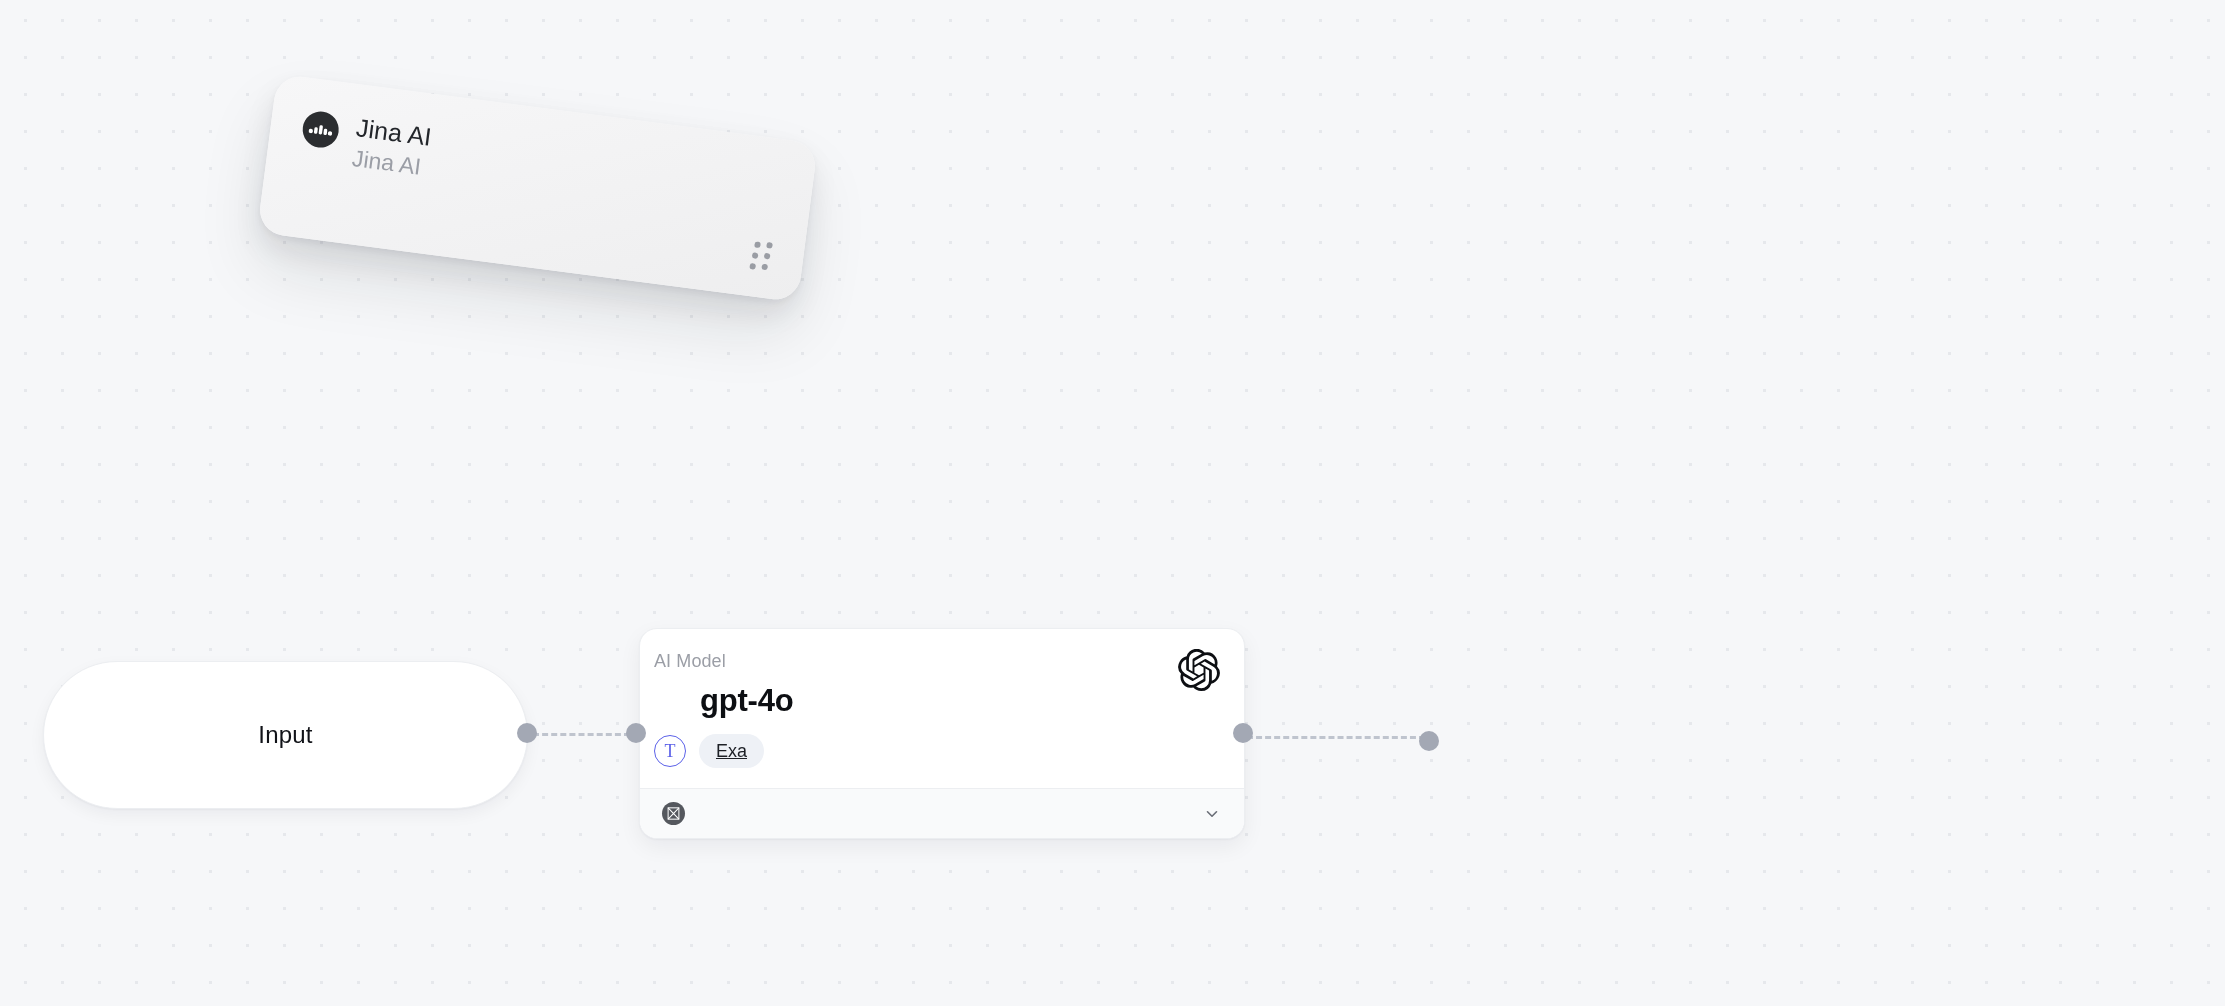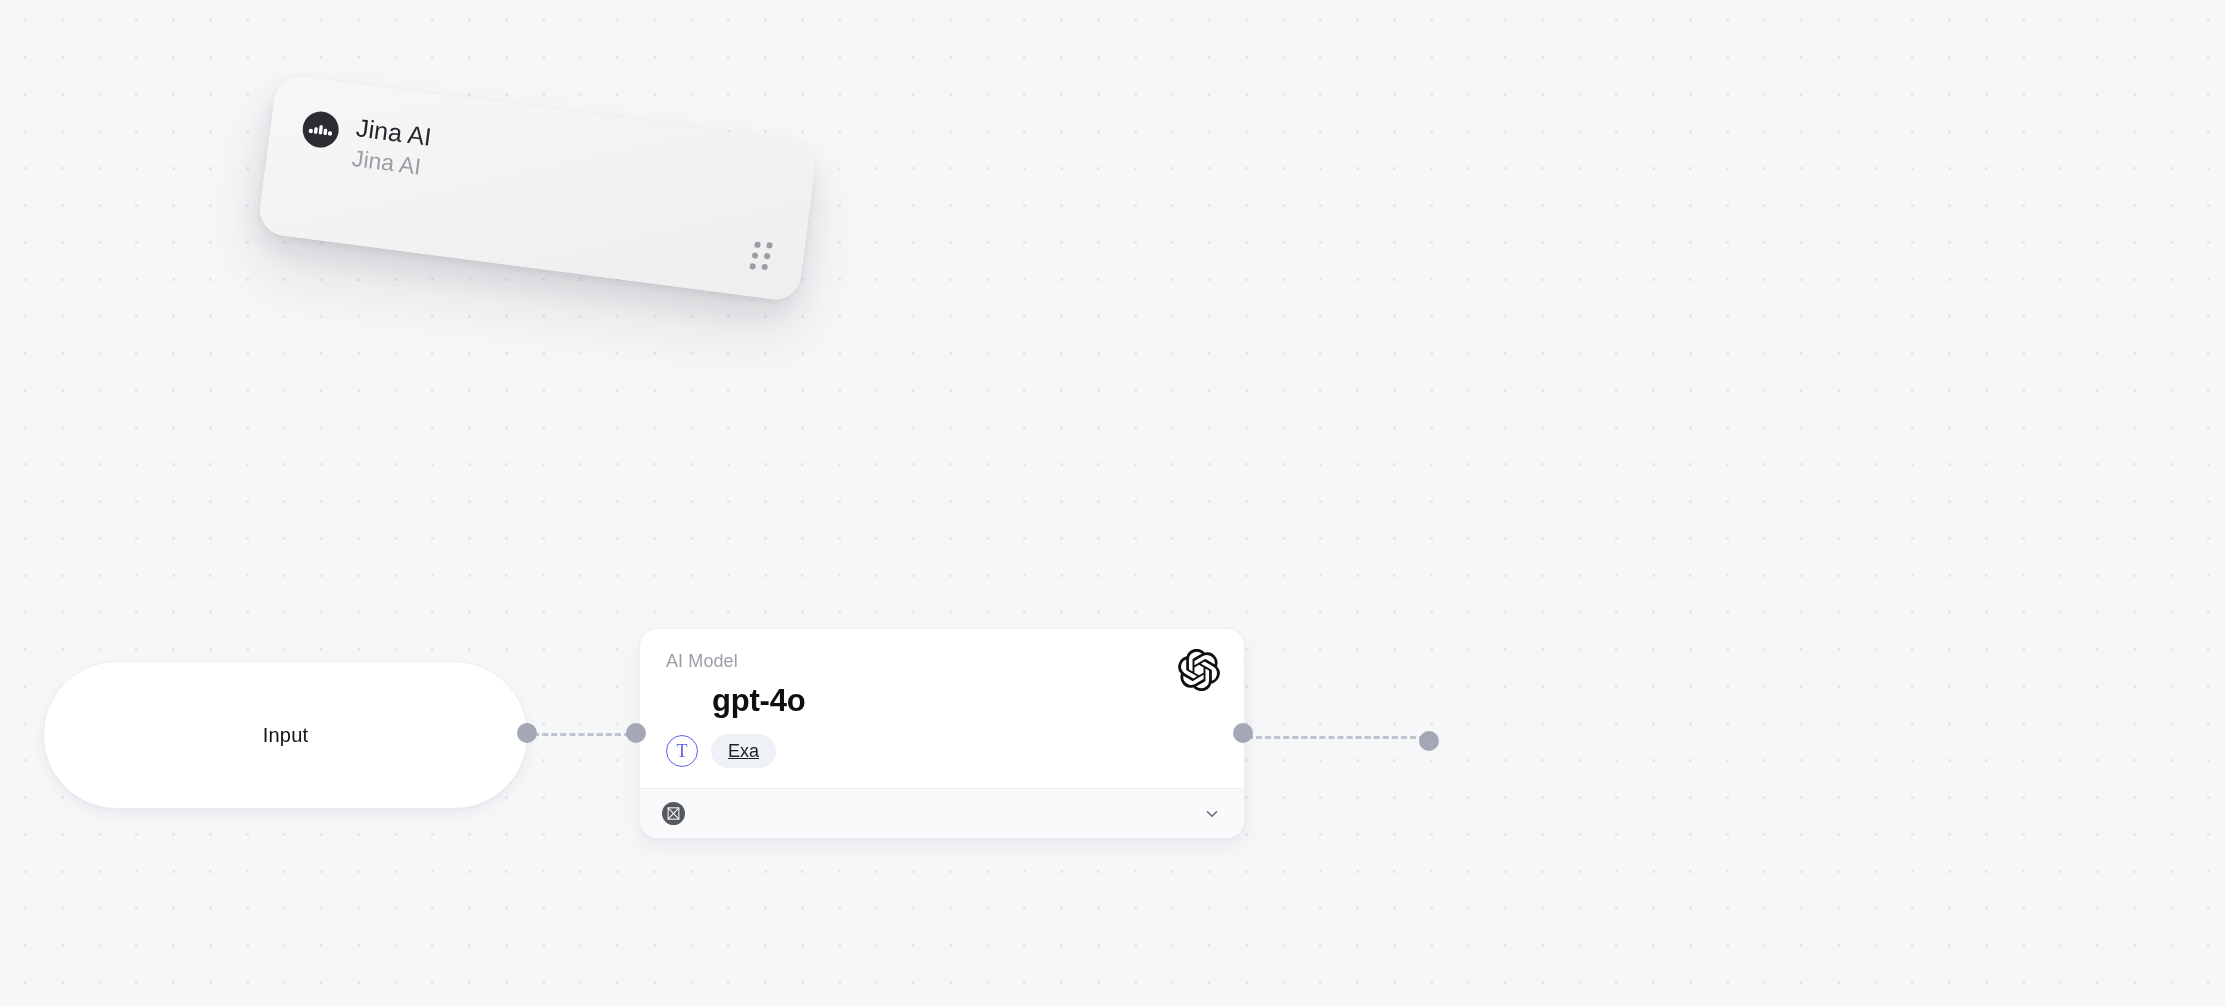--- a/index.html
+++ b/index.html
@@ -118,21 +118,21 @@
     border: 1px solid #eceef1;
     border-radius: 999px;
     display: flex;
     align-items: center;
     justify-content: center;
     box-shadow: 0 1px 2px rgba(16, 24, 40, 0.04),
                 0 6px 16px rgba(16, 24, 40, 0.05);
   }
 
   .pill-label {
-    font-size: 20px;
+    font-size: 24px;
     font-weight: 500;
     color: #111318;
     letter-spacing: 0.2px;
   }
 
   #node-input  { left: 43px;   top: 661px; width: 483px; height: 146px; }
   #node-output { left: 1434px; top: 678px; width: 400px; height: 127px; }
 
   
   .handle {
@@ -167,21 +167,21 @@
     background: #ffffff;
     border: 1px solid #eceef1;
     border-radius: 18px;
     box-shadow: 0 1px 2px rgba(16, 24, 40, 0.04),
                 0 8px 22px rgba(16, 24, 40, 0.06);
     overflow: hidden;
     z-index: 5;
   }
 
   .model-body {
-    padding: 22px 26px 20px 26px;
+    padding: 22px 26px 20px 14px;
     position: relative;
   }
 
   .model-kicker {
     font-size: 18px;
     color: #9b9ea6;
     font-weight: 400;
     letter-spacing: 0.1px;
   }
 

